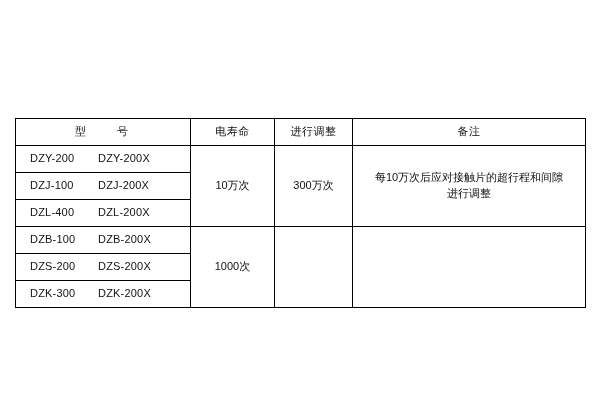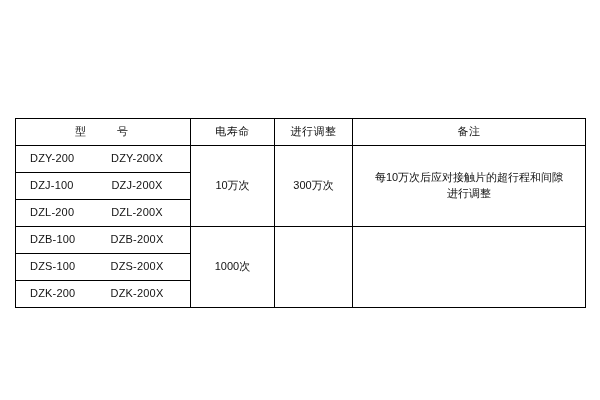--- a/index.html
+++ b/index.html
@@ -59,21 +59,21 @@
     letter-spacing: 0.2px;
   }
   .model-cell .m1 {
     display: inline-block;
     min-width: 68px;
     text-align: left;
   }
   .model-cell .m2 {
     display: inline-block;
     min-width: 78px;
-    text-align: center;
+    text-align: left;
   }
   .note-cell {
     text-align: left;
     padding: 5px 8px 5px 10px;
     vertical-align: top;
     line-height: 1.9;
     font-size: 11px;
   }
   .note-cell .line {
     display: block;
@@ -117,40 +117,40 @@
         </tr>
 
         <tr>
           <td class="model-cell">
             <span class="m1">DZJ-100</span><span class="m2">DZJ-200X</span>
           </td>
         </tr>
 
         <tr>
           <td class="model-cell">
-            <span class="m1">DZL-200</span><span class="m2">DZL-200X</span>
+            <span class="m1">DZL-400</span><span class="m2">DZL-200X</span>
           </td>
         </tr>
 
         <tr>
           <td class="model-cell">
             <span class="m1">DZB-100</span><span class="m2">DZB-200X</span>
           </td>
           <td class="mid" rowspan="3">1000次</td>
           <td rowspan="3"></td>
           <td rowspan="3"></td>
         </tr>
 
         <tr>
           <td class="model-cell">
-            <span class="m1">DZS-100</span><span class="m2">DZS-200X</span>
+            <span class="m1">DZS-200</span><span class="m2">DZS-200X</span>
           </td>
         </tr>
 
         <tr>
           <td class="model-cell">
-            <span class="m1">DZK-200</span><span class="m2">DZK-200X</span>
+            <span class="m1">DZK-300</span><span class="m2">DZK-200X</span>
           </td>
         </tr>
       </tbody>
     </table>
   </div>
 </div>
 
 </body></html>

